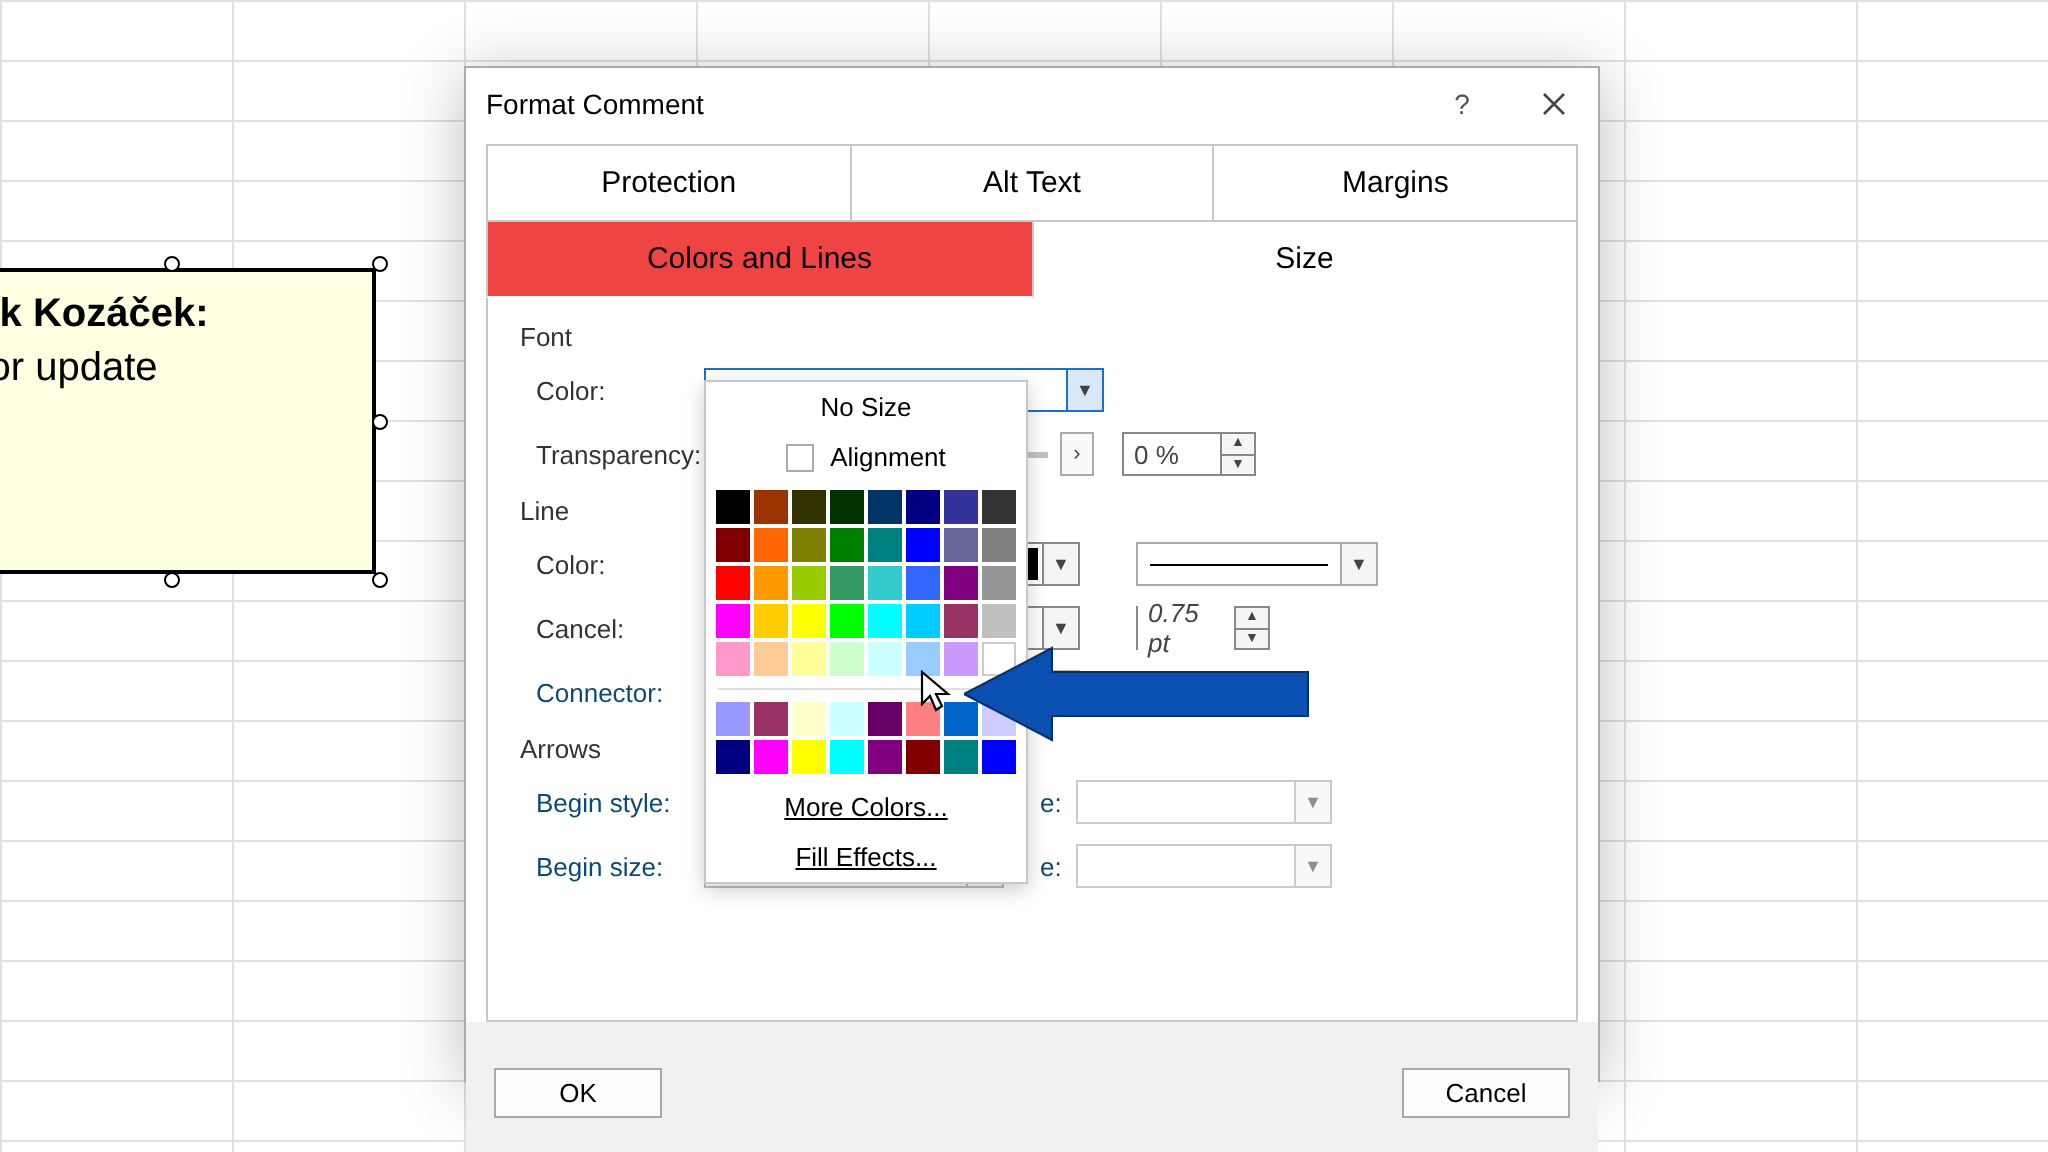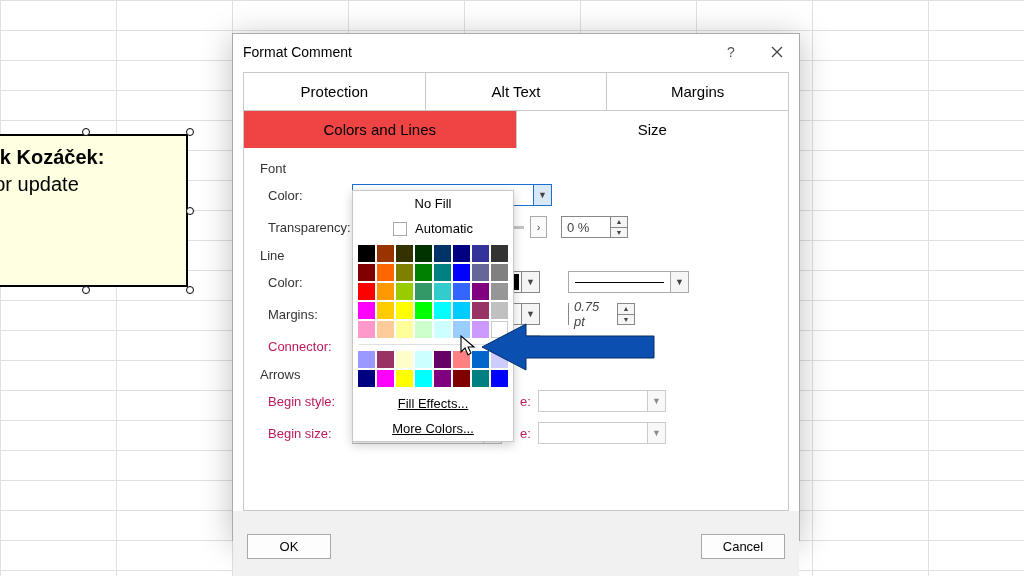--- a/index.html
+++ b/index.html
@@ -57,21 +57,21 @@
     background:#fff; cursor:default;
   }
   .tab + .tab { border-left:none; }
   .tabs-row2 .tab { border-top:1px solid #c8c8c8; }
   .tab.active { background:#ef4444; position:relative; border-bottom:1px solid #fff; border-top:1px solid #c8c8c8; border-left:1px solid #c8c8c8; border-right:1px solid #c8c8c8; }
   .tab-panels { border:1px solid #c8c8c8; border-top:none; height:362px; padding:12px 16px 10px 16px; font-size:13px; color:#444; }
 
   .group-label { font-size:13px; color:#333; margin-bottom:8px; }
   .row { display:flex; align-items:center; margin-bottom:10px; }
   .field-label { width:92px; padding-left:8px; color:#333; }
-  .field-label.disabled { color:#be185d; }
+  .field-label.disabled { color:#0c4a6e; }
 
   .dd {
     display:inline-flex; align-items:center;
     border:1px solid #888; height:22px;
   }
   .dd-main { flex:1; }
   .dd-btn { width:18px; height:100%; border-left:1px solid #888; display:flex; align-items:center; justify-content:center; background:#f5f5f5; font-size:9px; }
   .dd-fillcolor { width:200px; border:1px solid #1a6fcf; }
   .dd-fillcolor .dd-main { background:#ffffe1; }
   .dd-fillcolor .dd-btn { background:#d9e8f7; border-left-color:#1a6fcf; }
@@ -203,21 +203,21 @@
         </div>
         <div style="width:28px"></div>
         <div class="linestyle">
           <div class="prev">
               <div></div>
             </div>
           <div class="dd-btn" style="border-left:1px solid #aaa">▼</div>
         </div>
       </div>
       <div class="row">
-        <div class="field-label">Margins:</div>
+        <div class="field-label">Cancel:</div>
         <div class="dashed">
           <div style="flex:1"></div>
           <div class="dd-btn" style="border-left:1px solid #888">▼</div>
         </div>
         <div style="width:28px"></div>
         <div class="spinner">
           <div class="val weight">0.75 pt</div>
           <div class="btns">
               <div>▲</div>
               <div>▼</div>
@@ -262,24 +262,24 @@
     </div>
   </div>
 
   <div class="dlg-footer">
     <div class="btn">OK</div>
     <div class="btn">Cancel</div>
   </div>
 </div>
 
 <div class="color-popup">
-  <div class="popup-item">No Fill</div>
+  <div class="popup-item">No Size</div>
   <div class="popup-item auto">
     <div class="auto-sw"></div>
-    <span>Automatic</span>
+    <span>Alignment</span>
   </div>
   <div id="swatches1" class="swatch-grid">
       <div class="sw" style="background: rgb(0, 0, 0);"></div>
       <div class="sw" style="background: rgb(153, 51, 0);"></div>
       <div class="sw" style="background: rgb(51, 51, 0);"></div>
       <div class="sw" style="background: rgb(0, 51, 0);"></div>
       <div class="sw" style="background: rgb(0, 51, 102);"></div>
       <div class="sw" style="background: rgb(0, 0, 128);"></div>
       <div class="sw" style="background: rgb(51, 51, 153);"></div>
       <div class="sw" style="background: rgb(51, 51, 51);"></div>
@@ -328,22 +328,22 @@
       <div class="sw" style="background: rgb(204, 204, 255);"></div>
       <div class="sw" style="background: rgb(0, 0, 128);"></div>
       <div class="sw" style="background: rgb(255, 0, 255);"></div>
       <div class="sw" style="background: rgb(255, 255, 0);"></div>
       <div class="sw" style="background: rgb(0, 255, 255);"></div>
       <div class="sw" style="background: rgb(128, 0, 128);"></div>
       <div class="sw" style="background: rgb(128, 0, 0);"></div>
       <div class="sw" style="background: rgb(0, 128, 128);"></div>
       <div class="sw" style="background: rgb(0, 0, 255);"></div>
     </div>
+  <div class="popup-item underline"><span>More Colors...</span></div>
   <div class="popup-item underline"><span>Fill Effects...</span></div>
-  <div class="popup-item underline"><span>More Colors...</span></div>
 </div>
 
 <svg class="arrow-ann" width="180" height="54" viewBox="0 0 180 54">
   <polygon points="0,27 44,4 44,16 172,16 172,38 44,38 44,50" fill="#0b4fb0" stroke="#072f6b" stroke-width="1"></polygon>
 </svg>
 
 <svg class="cursor-ptr" width="18" height="22" viewBox="0 0 18 22">
   <path d="M1 1 L1 17 L5 13 L8 20 L11 18 L8 12 L14 12 Z" fill="#fff" stroke="#000" stroke-width="1.1"></path>
 </svg>
 

